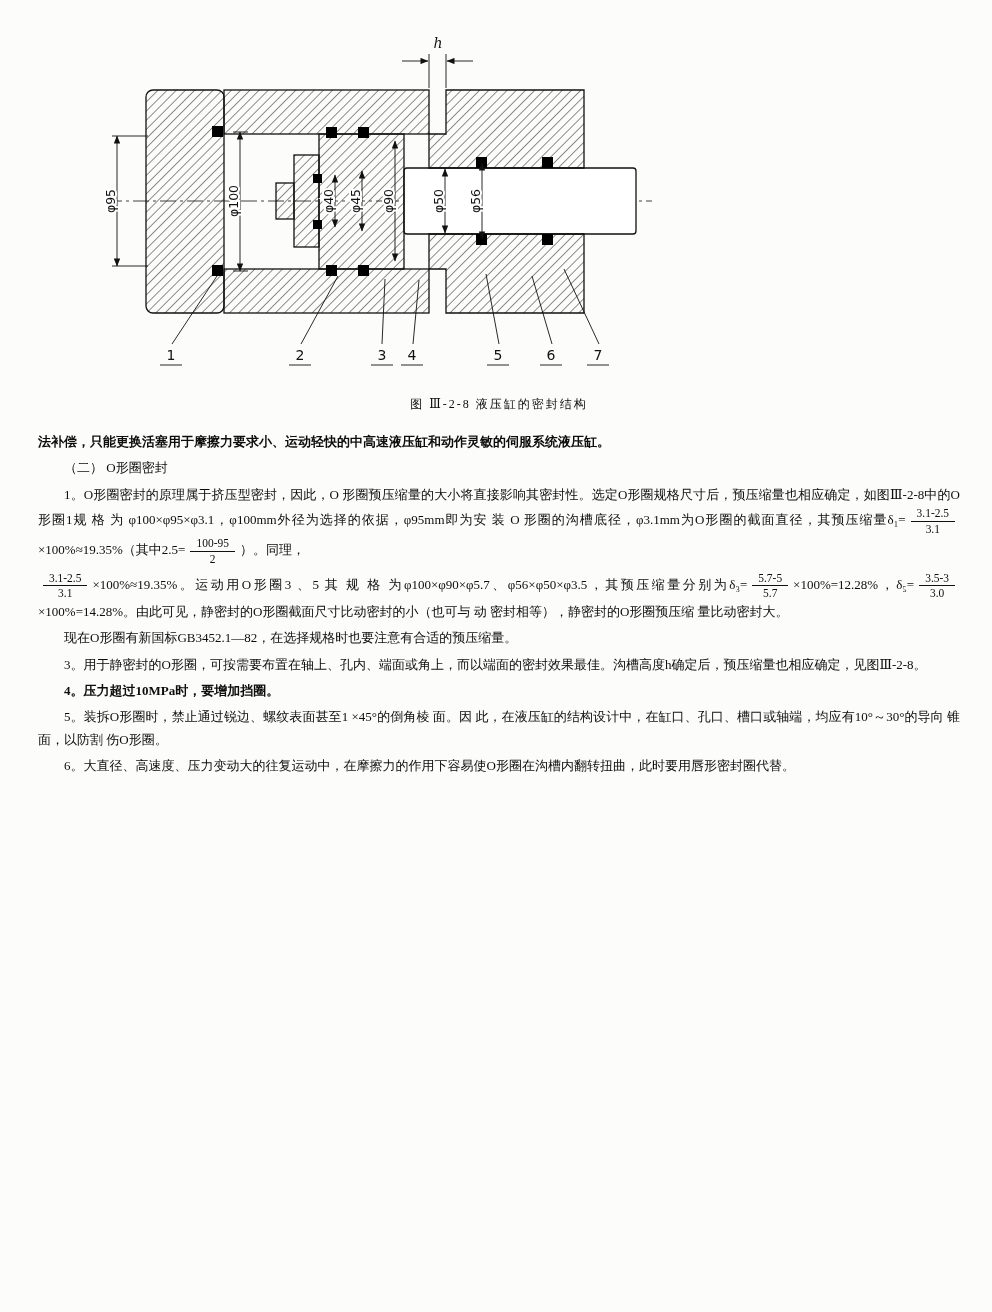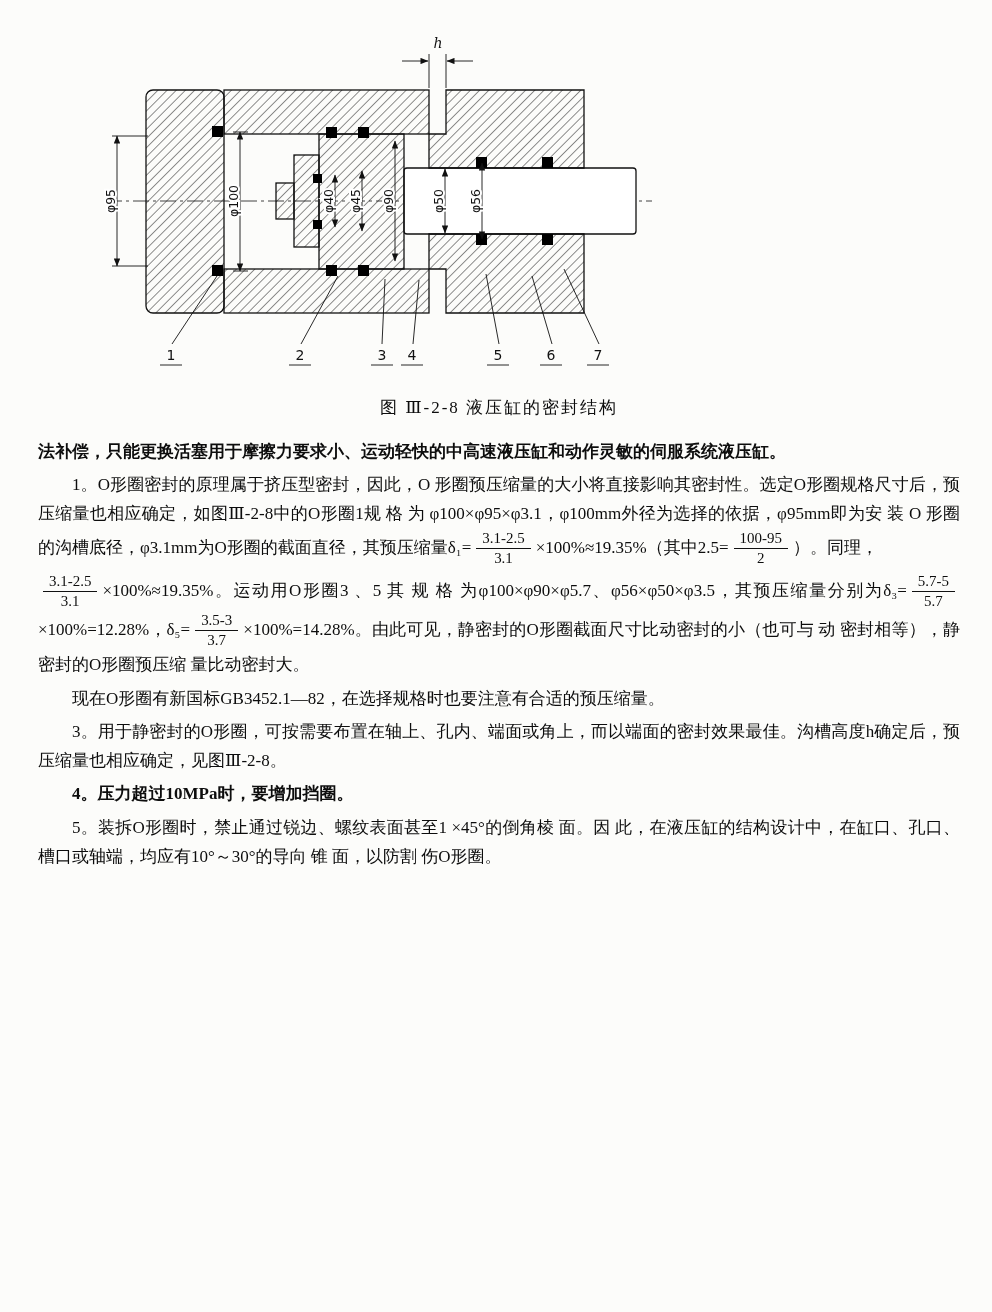--- a/index.html
+++ b/index.html
@@ -5,25 +5,25 @@
   html,body{margin:0;padding:0;background:#d8d8d4;}
   .page{
     width:992px;height:1312px;box-sizing:border-box;
     margin:0 auto;background:#fcfcfa;color:#0d0d0d;
     padding:24px 32px 14px 38px;overflow:hidden;
     font-family:"Liberation Serif","DejaVu Serif",serif;
   }
   figure{margin:0;padding:0;text-align:center;}
   .diagram-wrap{width:700px;margin:0 0 0 66px;text-align:left;}
   figcaption{
-    font-size:17px;letter-spacing:2px;margin-top:6px;margin-bottom:18px;
+    font-size:12px;letter-spacing:2px;margin-top:6px;margin-bottom:18px;
     font-family:"Liberation Serif","DejaVu Serif",serif;
   }
   .body-text{
-    font-size:17px;line-height:1.72;text-align:justify;
+    font-size:13px;line-height:1.72;text-align:justify;
   }
   .body-text p{margin:4px 0;}
   .ind{text-indent:2em;}
   .b{font-weight:bold;}
   .frac{
     display:inline-flex;flex-direction:column;vertical-align:middle;
     text-align:center;margin:0 5px;font-size:0.88em;line-height:1.28;text-indent:0;justify-content:center;
   }
   .frac .num{display:block;border-bottom:1.6px solid #111;padding:0 6px;}
   .frac .den{display:block;padding:0 6px;}
@@ -156,45 +156,47 @@
         </g>
       </svg>
     </div>
     <figcaption>图  Ⅲ-2-8   液压缸的密封结构</figcaption>
   </figure>
 
   <div class="body-text">
 
     <p class="b">法补偿，只能更换活塞用于摩擦力要求小、运动轻快的中高速液压缸和动作灵敏的伺服系统液压缸。</p>
 
+    <p class="ind">（二） O形圈密封</p>
 
     <p class="ind"><span>1。O形圈密封的原理属于挤压型密封，因此，O 形圈预压缩量的大小将直接影响其密封性。选定O形圈规格尺寸后，预压缩量也相应确定，如图Ⅲ-2-8中的O形圈1规 格 为 φ100×φ95×φ3.1，φ100mm外径为选择的依据，φ95mm即为安 装 O 形圈的沟槽底径，φ3.1mm为O形圈的截面直径，其预压缩量δ₁=</span><span class="frac">
           <span class="num">3.1-2.5</span>
           <span class="den">3.1</span>
         </span><span>×100%≈19.35%（其中2.5=</span><span class="frac">
           <span class="num">100-95</span>
           <span class="den">2</span>
         </span><span>）。同理，</span></p>
 
     <p><span class="frac">
           <span class="num">3.1-2.5</span>
           <span class="den">3.1</span>
         </span><span>×100%≈19.35%。运动用O形圈3 、5 其 规 格 为φ100×φ90×φ5.7、φ56×φ50×φ3.5，其预压缩量分别为δ₃=</span><span class="frac">
           <span class="num">5.7-5</span>
           <span class="den">5.7</span>
         </span><span>×100%=12.28%，δ₅=</span><span class="frac">
           <span class="num">3.5-3</span>
-          <span class="den">3.7</span>
+          <span class="den">3.0</span>
         </span><span>×100%=14.28%。由此可见，静密封的O形圈截面尺寸比动密封的小（也可与 动 密封相等），静密封的O形圈预压缩 量比动密封大。</span></p>
 
     <p class="ind">现在O形圈有新国标GB3452.1—82，在选择规格时也要注意有合适的预压缩量。</p>
 
 
     <p class="ind">3。用于静密封的O形圈，可按需要布置在轴上、孔内、端面或角上，而以端面的密封效果最佳。沟槽高度h确定后，预压缩量也相应确定，见图Ⅲ-2-8。</p>
 
     <p class="ind b">4。压力超过10MPa时，要增加挡圈。</p>
 
     <p class="ind">5。装拆O形圈时，禁止通过锐边、螺纹表面甚至1 ×45°的倒角棱 面。因 此，在液压缸的结构设计中，在缸口、孔口、槽口或轴端，均应有10°～30°的导向 锥 面，以防割 伤O形圈。</p>
 
+    <p class="ind">6。大直径、高速度、压力变动大的往复运动中，在摩擦力的作用下容易使O形圈在沟槽内翻转扭曲，此时要用唇形密封圈代替。</p>
 
 
   </div>
 </div>
 
 </body></html>

